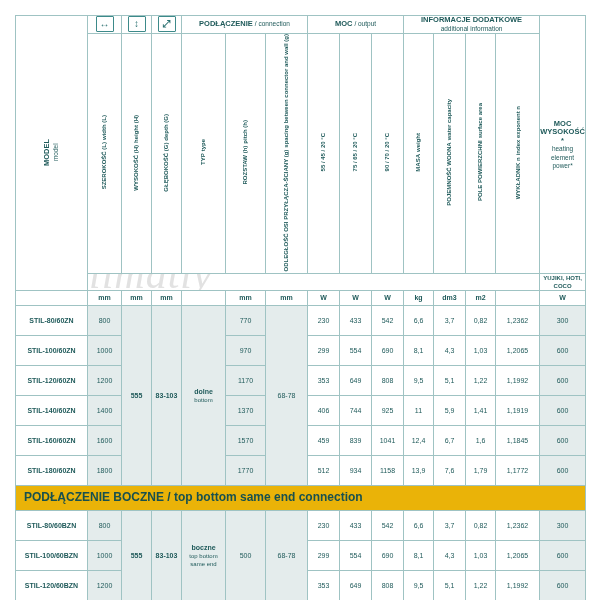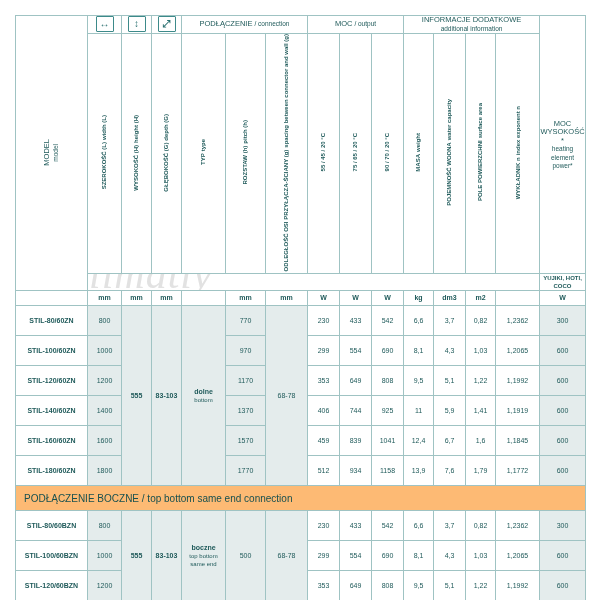--- a/index.html
+++ b/index.html
@@ -18,24 +18,24 @@
   .white{background:#ffffff;}
 
   .vert{writing-mode:vertical-rl;transform:rotate(180deg);white-space:nowrap;display:inline-block;}
 
   .arrowbox{display:inline-block;border:1px solid #3d8a8a;width:16px;height:14px;line-height:13px;
             font-size:10px;color:#2a7070;border-radius:1px;background:#fff;}
 
   .unit{font-size:7px;font-weight:bold;background:#fff;height:14px;}
   .model{font-weight:bold;font-size:7px;background:#fff;}
   .val{font-size:7px;}
-  .band{background:#fdba74;font-weight:normal;font-size:10px;text-align:left;padding-left:8px;height:24px;color:#17504f;}
+  .band{background:#eab308;font-weight:bold;font-size:12px;text-align:left;padding-left:8px;height:24px;color:#17504f;}
   .small6{font-size:6px;}
   .bold{font-weight:bold;}
-  .h-title{font-size:7.5px;font-weight:normal;}
+  .h-title{font-size:7.5px;font-weight:bold;}
   .h-sub{font-size:6.5px;font-weight:normal;}
 </style>
 </head>
 <body>
 
 <div class="sheet">
   <div class="wm">Klimatly</div>
 
   <table>
     <colgroup>

